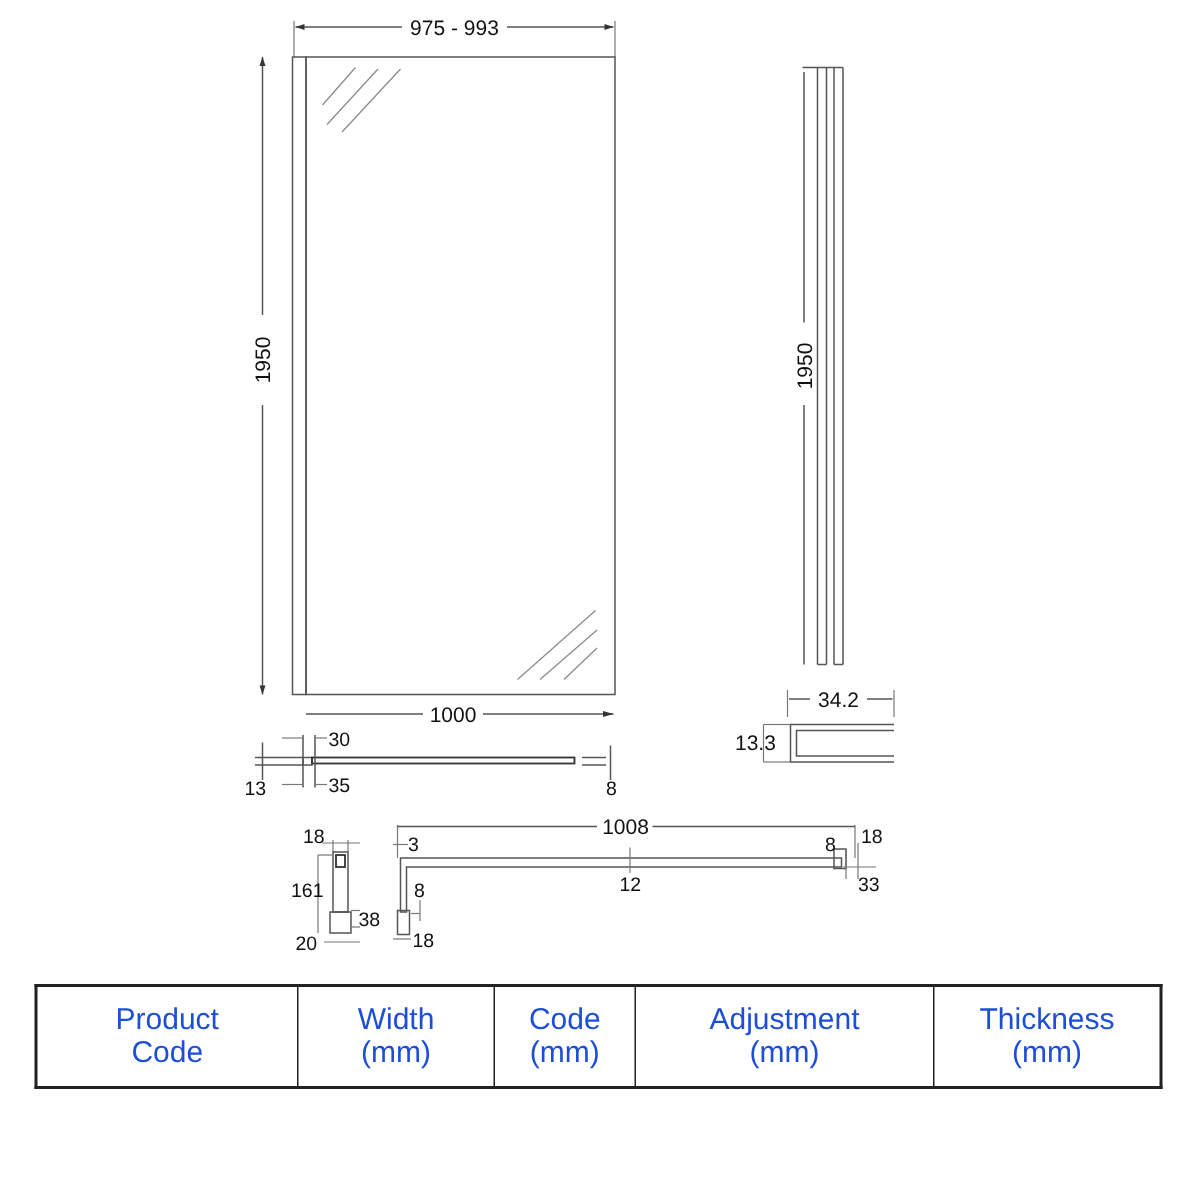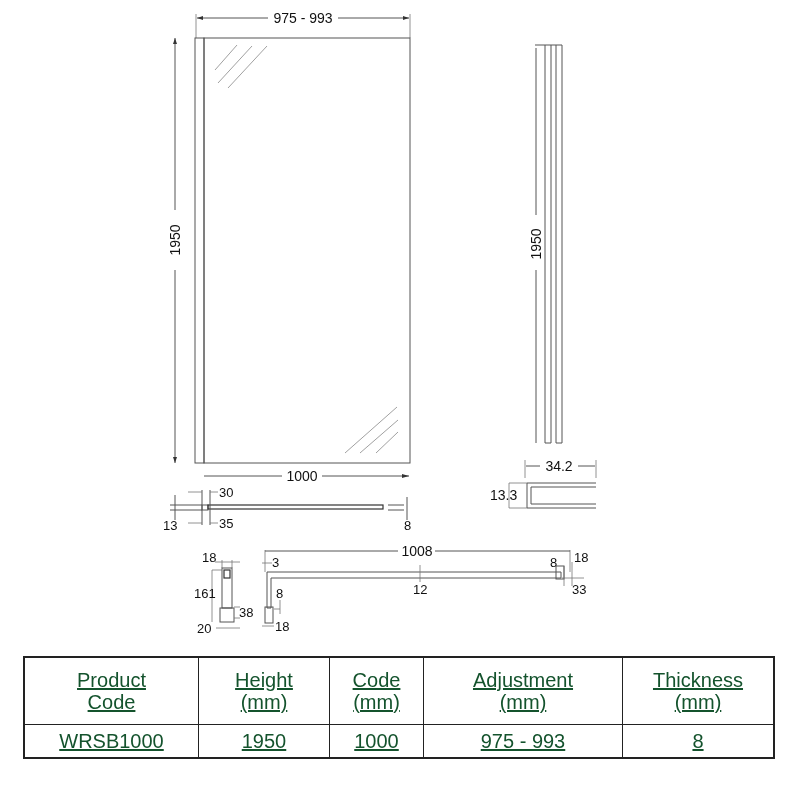--- a/index.html
+++ b/index.html
@@ -5,21 +5,21 @@
   html, body { margin: 0; padding: 0; background: #ffffff; }
   body { width: 800px; height: 800px; position: relative; overflow: hidden; font-family: "Liberation Sans", sans-serif; }
   #drawing { position: absolute; left: 0; top: 0; }
   .dim { font-family: "Liberation Sans", sans-serif; font-size: 13px; fill: #111; }
   .dimbig { font-family: "Liberation Sans", sans-serif; font-size: 14px; fill: #111; }
   .line { stroke: #555; stroke-width: 1; fill: none; }
   .thin { stroke: #777; stroke-width: 0.8; fill: none; }
   .dark { stroke: #333; stroke-width: 1.2; fill: none; }
   .hatch { stroke: #888; stroke-width: 0.8; }
   table.spec { position: absolute; left: 23px; top: 656px; width: 752px; border-collapse: collapse; border: 2px solid #222; }
-  table.spec th, table.spec td { border: 1.5px solid #222; text-align: center; font-family: "Liberation Sans", sans-serif; font-weight: normal; color: #14532d; font-size: 20px; line-height: 22px; text-decoration: underline; }
+  table.spec th, table.spec td { border: 1.5px solid #222; text-align: center; font-family: "Liberation Sans", sans-serif; font-weight: normal; color: #1d4ed8; font-size: 20px; line-height: 22px; }
   table.spec th { height: 62px; padding: 2px 4px; }
   table.spec td { height: 32px; padding: 0 4px; }
   .hdr-line { display: block; }
 </style>
 </head>
 <body>
 
 <svg id="drawing" width="800" height="650" viewBox="0 0 800 650">
 
   <g>
@@ -151,37 +151,30 @@
 </svg>
 
 <table class="spec">
   <tbody>
       <tr>
     <th style="width:165px">
       <span class="hdr-line">Product</span>
       <span class="hdr-line">Code</span>
     </th>
     <th style="width:122px">
-      <span class="hdr-line">Height</span>
+      <span class="hdr-line">Width</span>
       <span class="hdr-line">(mm)</span>
     </th>
     <th style="width:85px">
       <span class="hdr-line">Code</span>
       <span class="hdr-line">(mm)</span>
     </th>
     <th style="width:190px">
       <span class="hdr-line">Adjustment</span>
       <span class="hdr-line">(mm)</span>
     </th>
     <th>
       <span class="hdr-line">Thickness</span>
       <span class="hdr-line">(mm)</span>
     </th>
   </tr>
-  <tr>
-    <td>WRSB1000</td>
-    <td>1950</td>
-    <td>1000</td>
-    <td>975 - 993</td>
-    <td>8</td>
-  </tr>
 </tbody>
   </table>
 
 </body></html>

